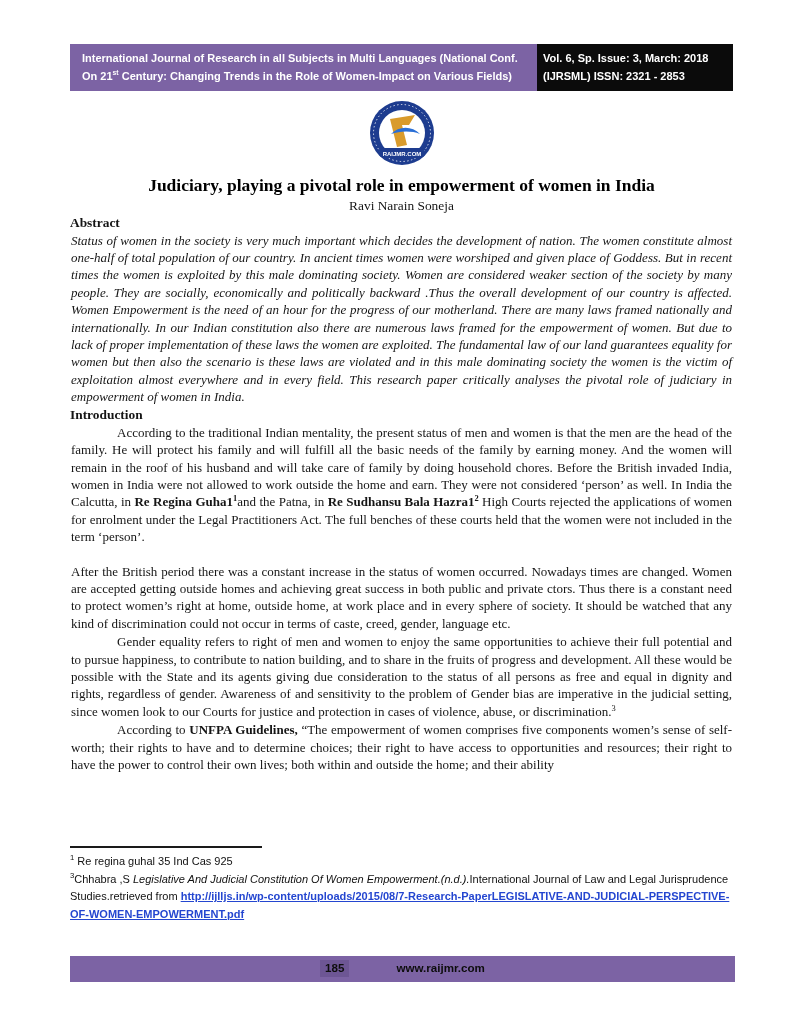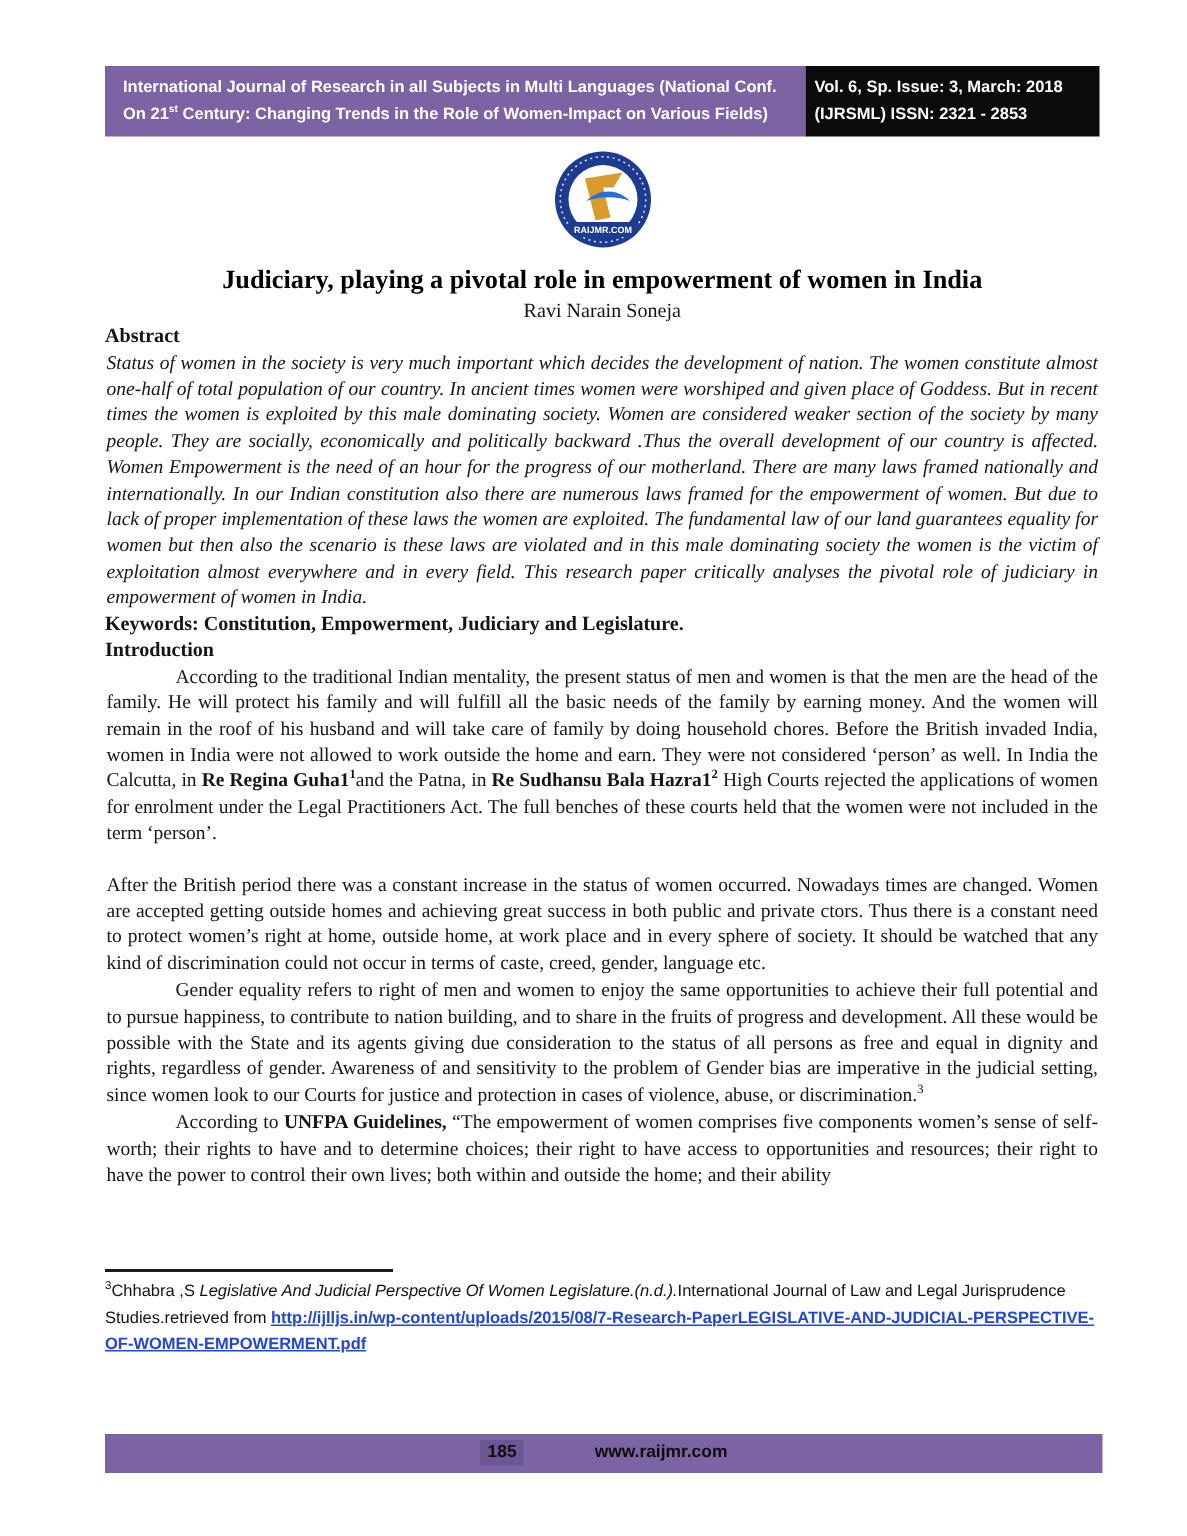--- a/index.html
+++ b/index.html
@@ -101,33 +101,33 @@
         <text x="33" y="55.5" text-anchor="middle" font-size="6" font-weight="bold" fill="#ffffff" font-family="Liberation Sans, sans-serif">RAIJMR.COM</text>
       </svg>
     </div>
 
     <div class="title">Judiciary, playing a pivotal role in empowerment of women in India</div>
     <div class="author">Ravi Narain Soneja</div>
 
     <div class="h-bold">Abstract</div>
     <p class="body abstract">Status of women in the society is very much important which decides the development of nation. The women constitute almost one-half of total population of our country. In ancient times women were worshiped and given place of Goddess. But in recent times the women is exploited by this male dominating society. Women are considered weaker section of the society by many people. They are socially, economically and politically backward .Thus the overall development of our country is affected. Women Empowerment is the need of an hour for the progress of our motherland. There are many laws framed nationally and internationally. In our Indian constitution also there are numerous laws framed for the empowerment of women. But due to lack of proper implementation of these laws the women are exploited. The fundamental law of our land guarantees equality for women but then also the scenario is these laws are violated and in this male dominating society the women is the victim of exploitation almost everywhere and in every field. This research paper critically analyses the pivotal role of judiciary in empowerment of women in India.</p>
 
-    <div class="h-bold">Keywords: Constitution, Empowerment, Judiciary and Legislature.</div>
     <div class="h-bold">Introduction</div>
 
     <p class="body indent"><span>According to the traditional Indian mentality, the present status of men and women is that the men are the head of the family. He will protect his family and will fulfill all the basic needs of the family by earning money. And the women will remain in the roof of his husband and will take care of family by doing household chores. Before the British invaded India, women in India were not allowed to work outside the home and earn. They were not considered ‘person’ as well. In India the Calcutta, in </span><span class="b">Re Regina Guha1</span><sup class="b">1</sup><span>and the Patna, in </span><span class="b">Re Sudhansu Bala Hazra1</span><sup class="b">2</sup><span> High Courts rejected the applications of women for enrolment under the Legal Practitioners Act. The full benches of these courts held that the women were not included in the term ‘person’.</span></p>
     <p class="body gap">After the British period there was a constant increase in the status of women occurred. Nowadays times are changed. Women are accepted getting outside homes and achieving great success in both public and private ctors. Thus there is a constant need to protect women’s right at home, outside home, at work place and in every sphere of society. It should be watched that any kind of discrimination could not occur in terms of caste, creed, gender, language etc.</p>
     <p class="body indent"><span>Gender equality refers to right of men and women to enjoy the same opportunities to achieve their full potential and to pursue happiness, to contribute to nation building, and to share in the fruits of progress and development. All these would be possible with the State and its agents giving due consideration to the status of all persons as free and equal in dignity and rights, regardless of gender. Awareness of and sensitivity to the problem of Gender bias are imperative in the judicial setting, since women look to our Courts for justice and protection in cases of violence, abuse, or discrimination.</span><sup>3</sup></p>
     <p class="body indent"><span>According to </span><span class="b">UNFPA Guidelines,</span><span> “The empowerment of women comprises five components women’s sense of self-worth; their rights to have and to determine choices; their right to have access to opportunities and resources; their right to have the power to control their own lives; both within and outside the home; and their ability</span></p>
 
   </div>
 
   <div class="footnotes">
     <div class="fn-sep"></div>
-    <div class="footnote"><sup>3</sup><span>Chhabra ,S </span><span class="i">Legislative And Judicial Perspective Of Women Legislature.(n.d.).</span><span>International Journal of Law and Legal Jurisprudence Studies.retrieved from </span><a href="#" class="link">http://ijlljs.in/wp-content/uploads/2015/08/7-Research-PaperLEGISLATIVE-AND-JUDICIAL-PERSPECTIVE-OF-WOMEN-EMPOWERMENT.pdf</a></div>
+    <div class="footnote"><sup>1</sup><span> Re regina guhal 35 Ind Cas 925</span></div>
+    <div class="footnote"><sup>3</sup><span>Chhabra ,S </span><span class="i">Legislative And Judicial Constitution Of Women Empowerment.(n.d.).</span><span>International Journal of Law and Legal Jurisprudence Studies.retrieved from </span><a href="#" class="link">http://ijlljs.in/wp-content/uploads/2015/08/7-Research-PaperLEGISLATIVE-AND-JUDICIAL-PERSPECTIVE-OF-WOMEN-EMPOWERMENT.pdf</a></div>
   </div>
 
   <div class="footer">
     <div class="f-line1">
       <span class="page-number">185</span>
       <span class="footer-site">www.raijmr.com</span>
     </div>
   </div>
 </div>
 

